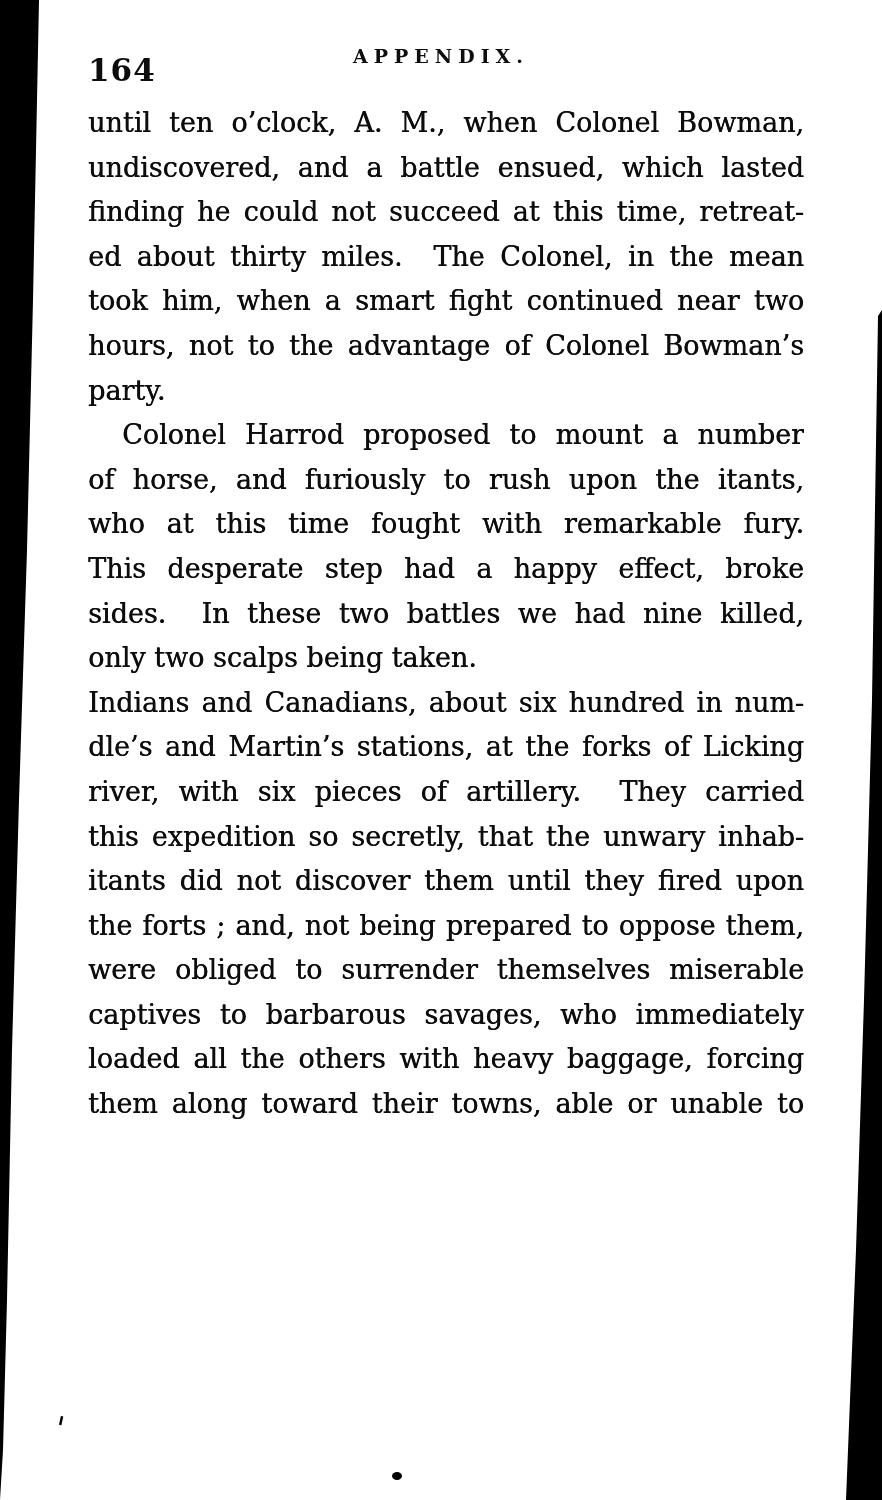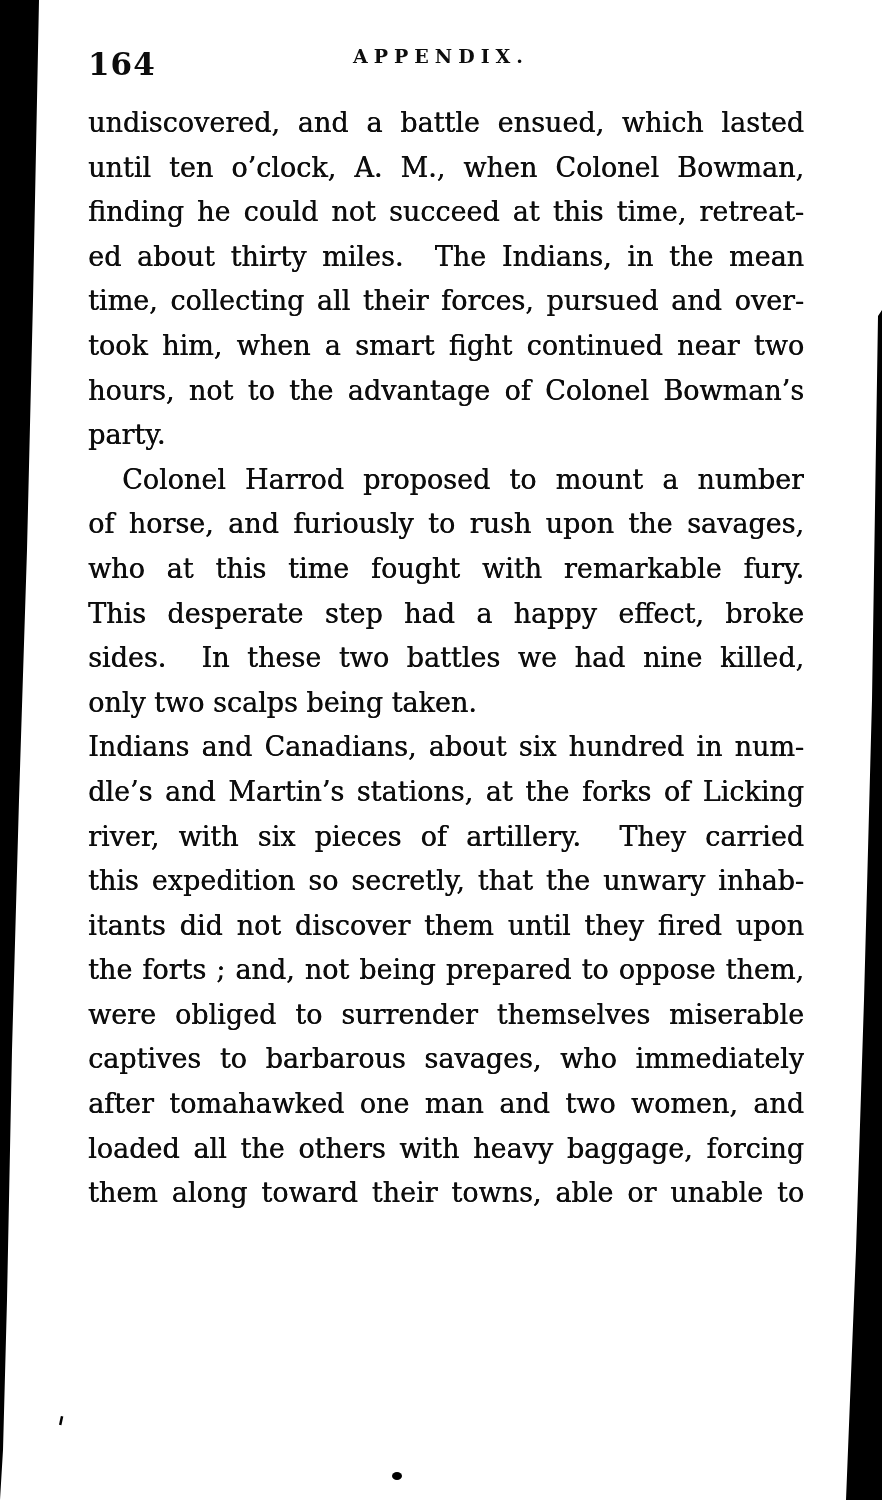--- a/index.html
+++ b/index.html
@@ -12,21 +12,21 @@
     font-family: "DejaVu Serif", serif;
     color: #0d0d0d;
   }
   .page {
     position: absolute;
     inset: 0;
   }
   .page-number {
     position: absolute;
     left: 88px;
-    top: 46px;
+    top: 52px;
     font-size: 31px;
     font-weight: 700;
     letter-spacing: 1px;
   }
   .running-head {
     position: absolute;
     left: 0;
     right: 0;
     top: 45px;
     text-align: center;
@@ -64,43 +64,41 @@
 </style>
 </head>
 <body>
 
 <div class="page">
 
   <div class="page-number">164</div>
   <div class="running-head">APPENDIX.</div>
 
   <div class="text-block">
+    <div class="line">until ten o’clock, A. M., when Colonel Bowman,</div>
     <div class="line">undiscovered, and a battle ensued, which lasted</div>
-    <div class="line">until ten o’clock, A. M., when Colonel Bowman,</div>
     <div class="line">finding he could not succeed at this time, retreat-</div>
-    <div class="line">ed about thirty miles.  The Indians, in the mean</div>
-    <div class="line">time, collecting all their forces, pursued and over-</div>
+    <div class="line">ed about thirty miles.  The Colonel, in the mean</div>
     <div class="line">took him, when a smart fight continued near two</div>
     <div class="line">hours, not to the advantage of Colonel Bowman’s</div>
     <div class="line para-end">party.</div>
     <div class="line indent">Colonel Harrod proposed to mount a number</div>
-    <div class="line">of horse, and furiously to rush upon the savages,</div>
+    <div class="line">of horse, and furiously to rush upon the itants,</div>
     <div class="line">who at this time fought with remarkable fury.</div>
     <div class="line">This desperate step had a happy effect, broke</div>
     <div class="line">sides.  In these two battles we had nine killed,</div>
     <div class="line para-end">only two scalps being taken.</div>
     <div class="line">Indians and Canadians, about six hundred in num-</div>
     <div class="line">dle’s and Martin’s stations, at the forks of Licking</div>
     <div class="line">river, with six pieces of artillery.  They carried</div>
     <div class="line">this expedition so secretly, that the unwary inhab-</div>
     <div class="line">itants did not discover them until they fired upon</div>
     <div class="line">the forts ; and, not being prepared to oppose them,</div>
     <div class="line">were obliged to surrender themselves miserable</div>
     <div class="line">captives to barbarous savages, who immediately</div>
-    <div class="line">after tomahawked one man and two women, and</div>
     <div class="line">loaded all the others with heavy baggage, forcing</div>
     <div class="line">them along toward their towns, able or unable to</div>
   </div>
 
   <svg class="artifacts" width="882" height="1500" viewBox="0 0 882 1500">
 
     <polygon points="0,0 39,0 33,300 27,550 19,800 12,1050 7,1300 3,1450 0,1500" fill="#000000"></polygon>
 
     <polygon points="882,310 878,316 872,700 864,1000 856,1250 846,1500 882,1500" fill="#000000"></polygon>
 

